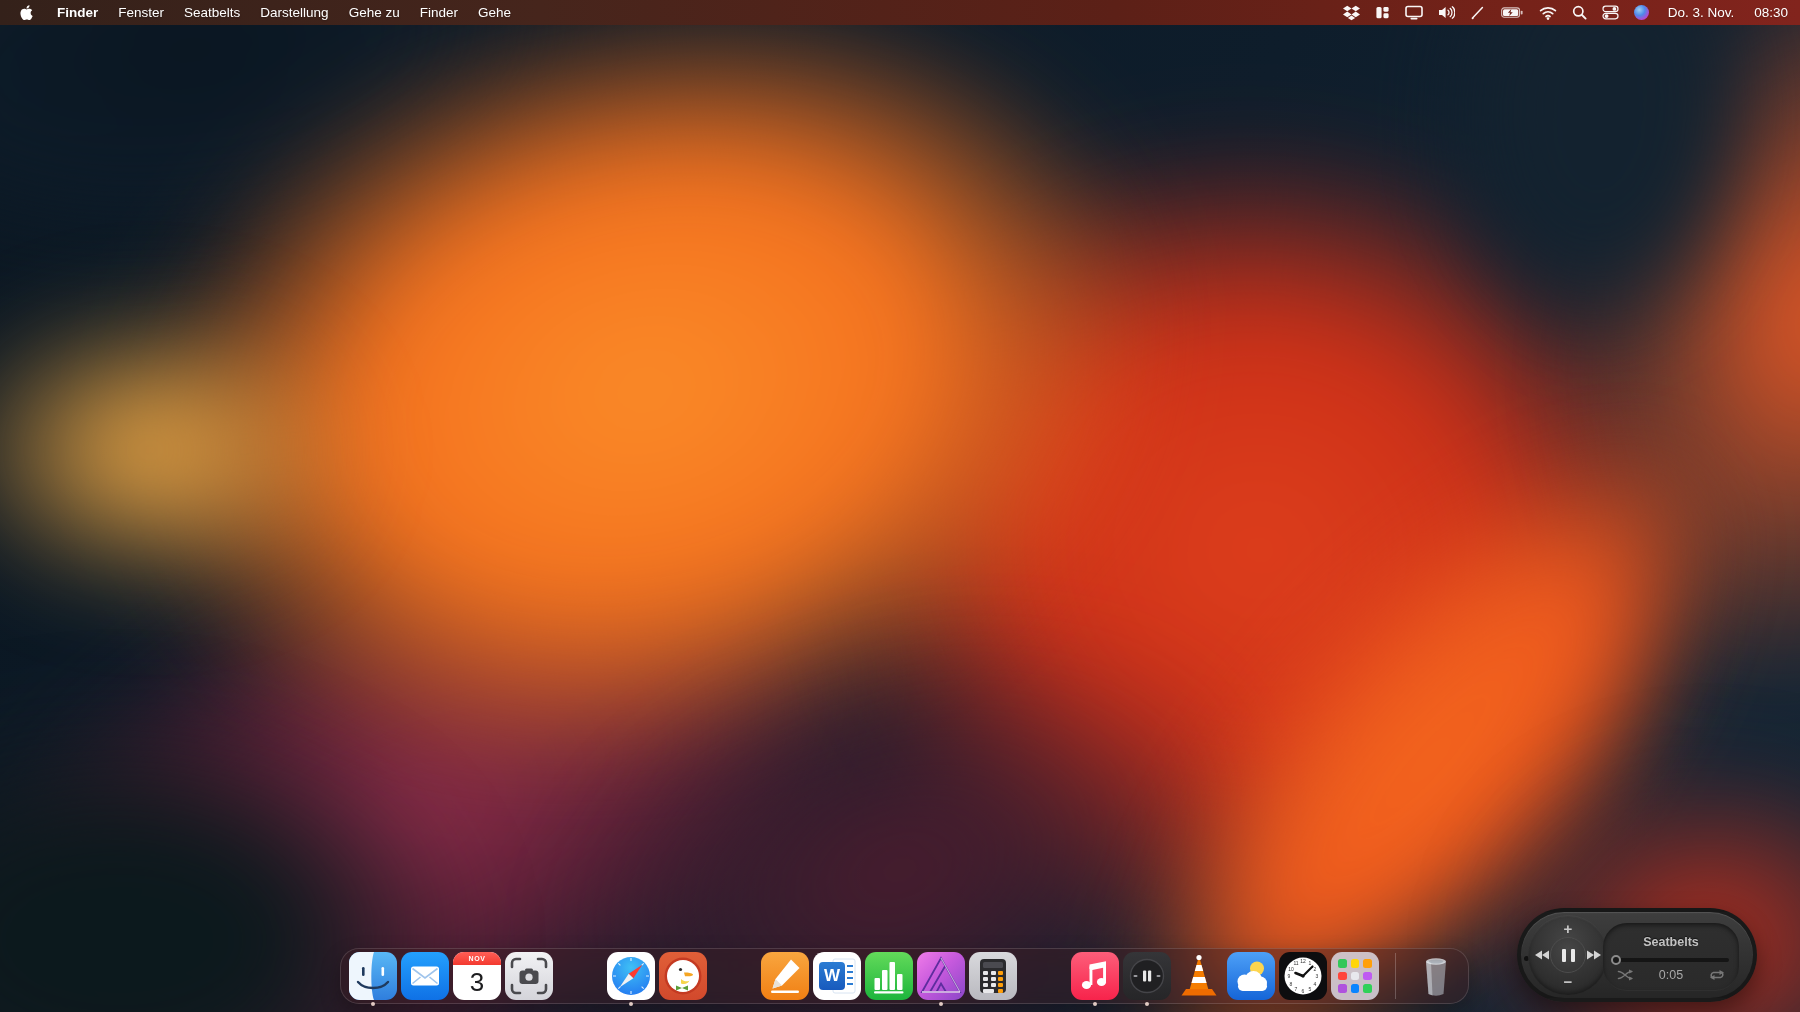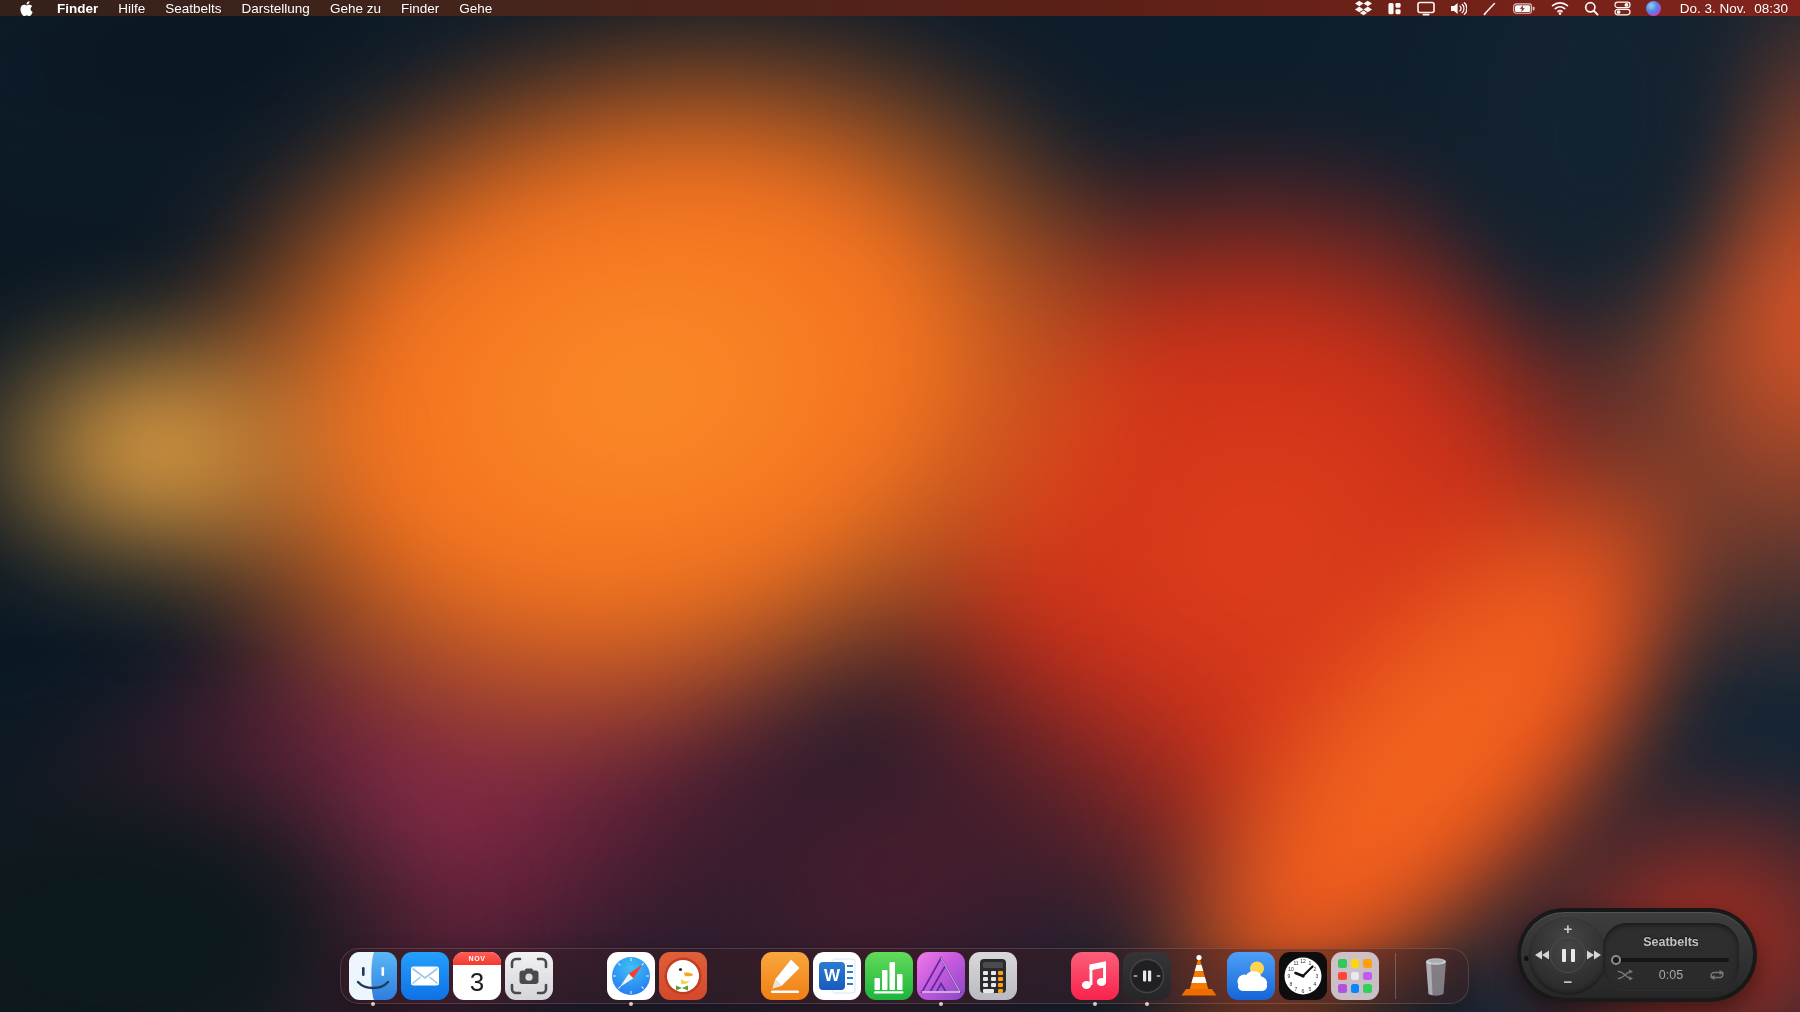--- a/index.html
+++ b/index.html
@@ -16,32 +16,32 @@
   .p-red       { left:820px; top:140px; width:880px; height:820px; background:radial-gradient(closest-side,#de3f1c 0%,#cc3018 55%,rgba(204,48,24,0)); transform:rotate(10deg); }
   .p-orange-r  { left:1560px; top:-60px; width:520px; height:760px; background:radial-gradient(closest-side,#f05a24,rgba(240,90,36,0)); transform:rotate(14deg); }
   .p-dark-tl   { left:-220px; top:-160px; width:820px; height:420px; background:radial-gradient(closest-side,#0a1520 0%,#0d1b28 55%,rgba(13,27,40,0)); filter:blur(38px); transform:rotate(-8deg); }
   .p-dark-tr   { left:1420px; top:-150px; width:360px; height:520px; background:radial-gradient(closest-side,#13222f 0%,#13222f 50%,rgba(19,34,47,0)); filter:blur(34px); transform:rotate(3deg); }
   .p-maroon    { left:520px; top:640px; width:760px; height:460px; background:radial-gradient(closest-side,#4f1c2e,rgba(79,28,46,0)); transform:rotate(-18deg); }
   .p-dark-bl   { left:-240px; top:700px; width:720px; height:480px; background:radial-gradient(closest-side,#0c191d 0%,#0c191d 45%,rgba(12,25,29,0)); filter:blur(40px); }
   .p-bright-br { left:1020px; top:600px; width:820px; height:320px; background:radial-gradient(closest-side,#f4671c 0%,#ef5a1e 55%,rgba(239,90,30,0)); transform:rotate(-48deg); }
   .p-red-br    { left:1480px; top:760px; width:460px; height:360px; background:radial-gradient(closest-side,#c22f1d,rgba(194,47,29,0)); }
 
   
-  .menubar { position:absolute; left:0; top:0; width:1800px; height:16px;
+  .menubar { position:absolute; left:0; top:0; width:1800px; height:25px;
     background:linear-gradient(90deg,#34211a 0%,#46251c 30%,#5c2017 62%,#762219 85%,#82241d 100%);
     display:flex; align-items:flex-start; color:#fff; font-size:13.5px; padding:0 12px 0 16px; }
   .mb-left { display:flex; align-items:center; height:100%; }
   .apple { display:flex; align-items:center; padding:0 12px 0 4px; height:100%; }
   .mb-item { padding:0 10px; height:100%; display:flex; align-items:center; text-shadow:0 1px 2px rgba(0,0,0,.25); cursor:default; }
   .mb-item.bold { font-weight:bold; }
   .mb-right { margin-left:auto; display:flex; align-items:center; gap:15px; height:100%; }
   .st-icon { display:flex; align-items:center; height:100%; opacity:.96; }
   .siri-orb { width:15px; height:15px; border-radius:50%;
     background:radial-gradient(circle at 35% 32%, #9fd6fa 0%, #4d8df2 40%, #b44bd8 72%, #e8447a 100%); }
-  .mb-clock { display:flex; gap:8px; margin-left:4px; text-shadow:0 1px 2px rgba(0,0,0,.25); }
+  .mb-clock { display:flex; gap:20px; margin-left:4px; text-shadow:0 1px 2px rgba(0,0,0,.25); }
 
   
   .dock { position:absolute; left:340px; bottom:8px; height:56px; border-radius:19px;
     background:rgba(58,28,34,.38); border:1px solid rgba(255,255,255,.14);
     box-shadow:0 8px 20px rgba(0,0,0,.28); display:flex; align-items:center; padding:0 8px; gap:4px;
     backdrop-filter:blur(6px); }
   .dock-app { width:48px; height:48px; position:relative; flex:0 0 auto; }
   .dock-app.running::after { content:''; position:absolute; left:50%; bottom:-6px; transform:translateX(-50%);
     width:4px; height:4px; border-radius:50%; background:rgba(255,230,220,.85); }
   .tile { position:absolute; inset:0; border-radius:11px; overflow:hidden; }
@@ -127,21 +127,21 @@
   </div>
 
   <div class="menubar">
     <div class="mb-left">
       <div class="apple">
         <svg width="15" height="17" viewBox="0 0 15 17">
           <path fill="#fff" d="M10.6 9.1c0-1.9 1.55-2.8 1.62-2.85-.88-1.3-2.25-1.48-2.74-1.5-1.16-.12-2.27.69-2.86.69-.6 0-1.5-.67-2.47-.65-1.27.02-2.44.74-3.09 1.88-1.32 2.29-.34 5.68 .95 7.54.63.91 1.38 1.93 2.36 1.9.95-.04 1.31-.61 2.46-.61 1.14 0 1.47.61 2.47.59 1.02-.02 1.67-.93 2.29-1.84.72-1.05 1.02-2.07 1.03-2.13-.02-.01-1.98-.76-2-3.02zM8.7 3.55c.52-.63.88-1.51.78-2.39-.76.03-1.67.5-2.21 1.13-.48.56-.91 1.45-.8 2.31.85.07 1.71-.43 2.23-1.05z"></path>
         </svg>
       </div>
       <div class="mb-item bold">Finder</div>
-      <div class="mb-item">Hilfe</div>
+      <div class="mb-item">Fenster</div>
       <div class="mb-item">Seatbelts</div>
       <div class="mb-item">Darstellung</div>
       <div class="mb-item">Gehe zu</div>
       <div class="mb-item">Finder</div>
       <div class="mb-item">Gehe</div>
     </div>
 
     <div class="mb-right">
       <span class="st-icon">
         <svg width="17" height="16" viewBox="0 0 16 15">

